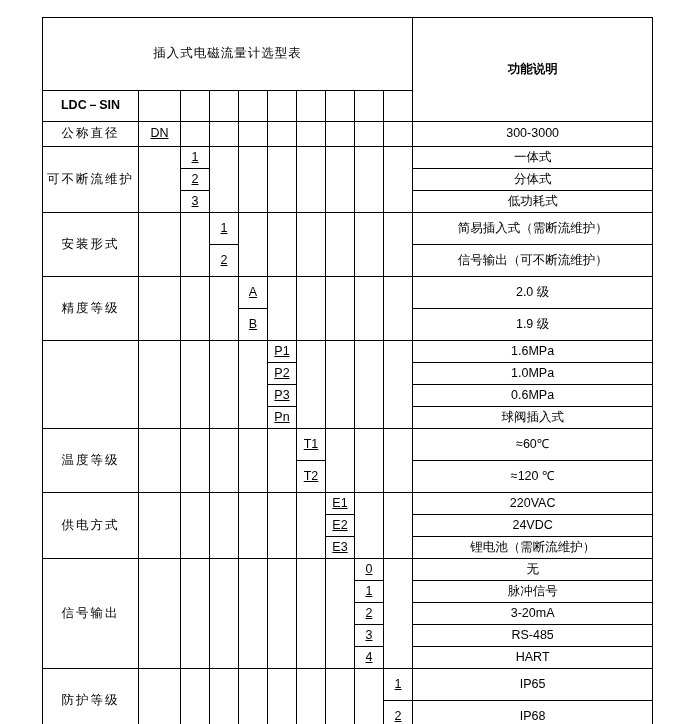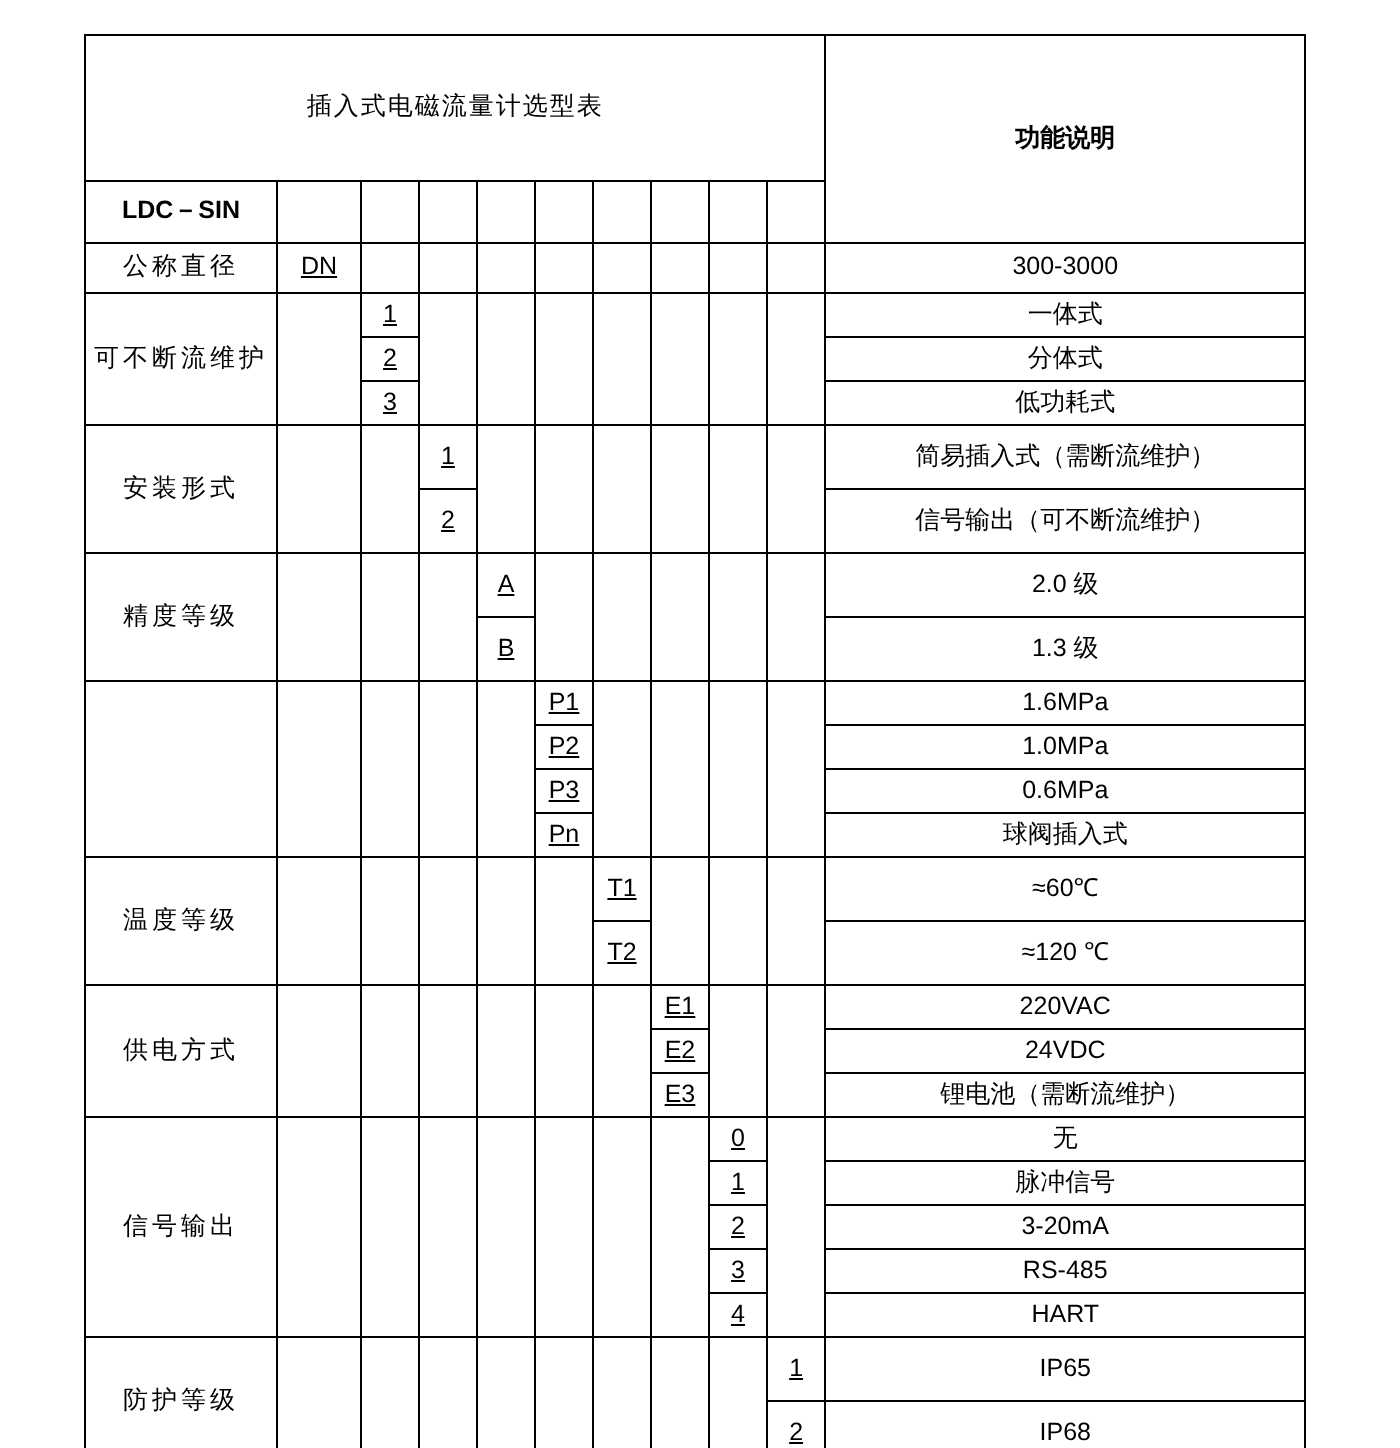--- a/index.html
+++ b/index.html
@@ -165,21 +165,21 @@
       <td class="c-code" style="height:31px">A</td>
       <td class="blank" rowspan="2"></td>
       <td class="blank" rowspan="2"></td>
       <td class="blank" rowspan="2"></td>
       <td class="blank" rowspan="2"></td>
       <td class="blank" rowspan="2"></td>
       <td class="c-desc">2.0 级</td>
     </tr>
     <tr>
       <td class="c-code" style="height:31px">B</td>
-      <td class="c-desc">1.3 级</td>
+      <td class="c-desc">1.9 级</td>
     </tr>
 
     <tr>
       <td class="c-rowlabel" rowspan="4"></td>
       <td class="blank" rowspan="4"></td>
       <td class="blank" rowspan="4"></td>
       <td class="blank" rowspan="4"></td>
       <td class="blank" rowspan="4"></td>
       <td class="c-code" style="height:21px">P1</td>
       <td class="blank" rowspan="4"></td>

